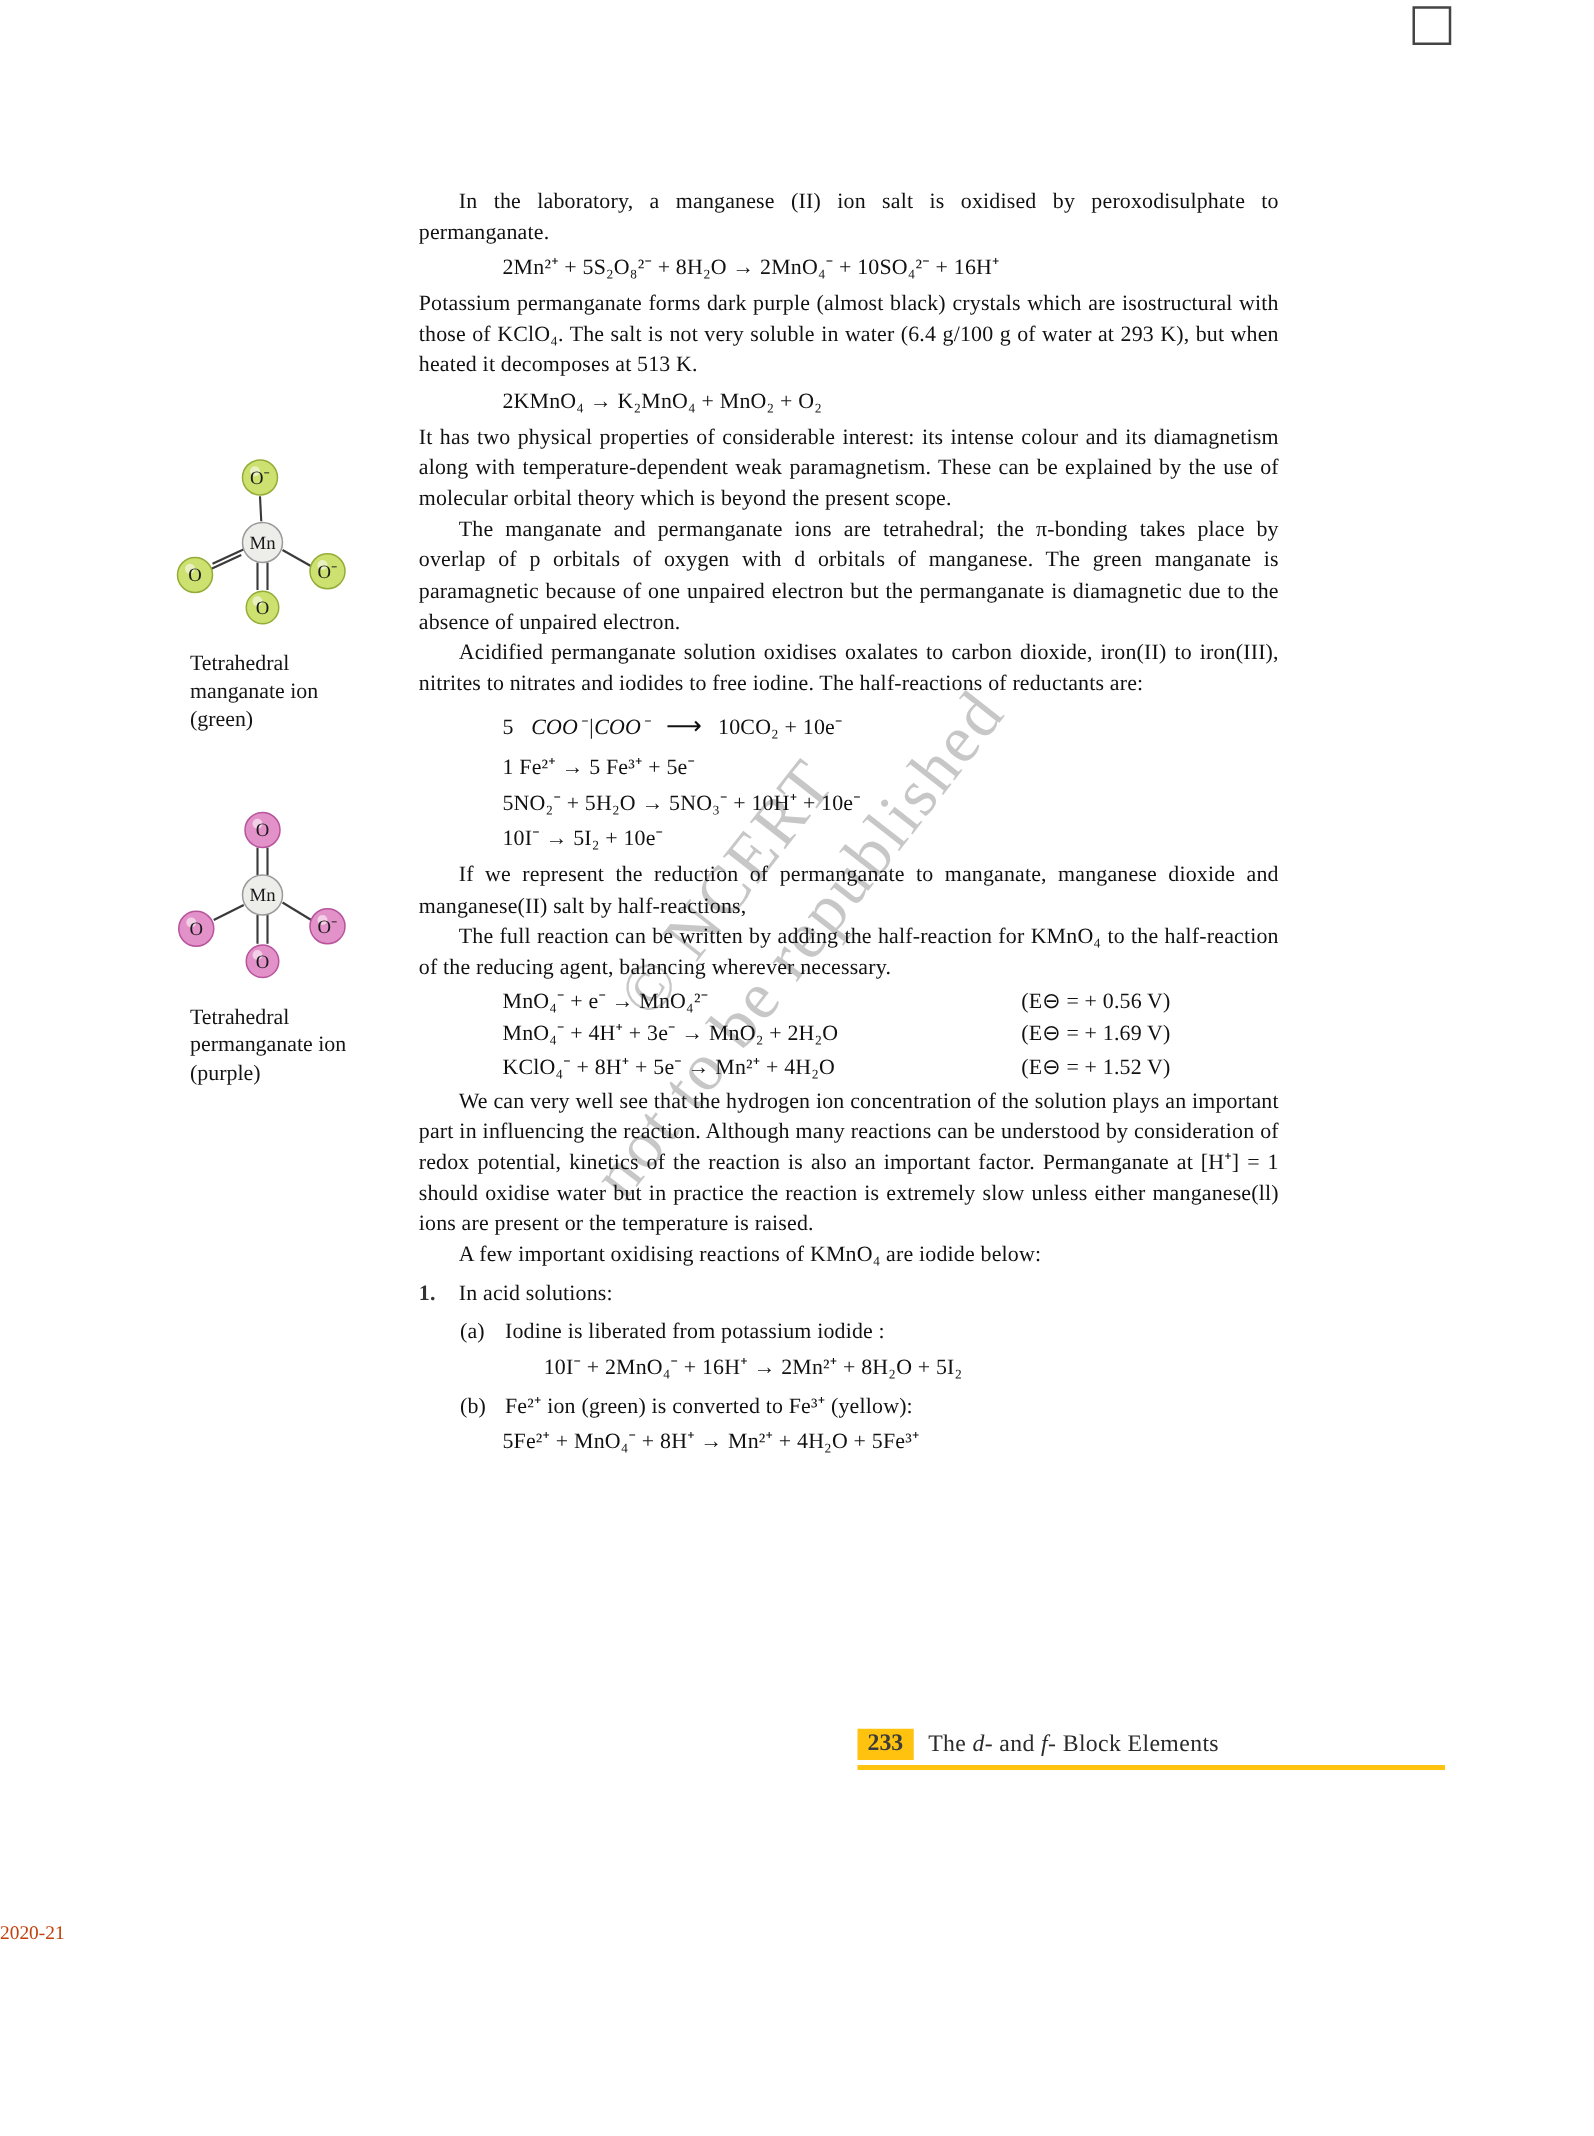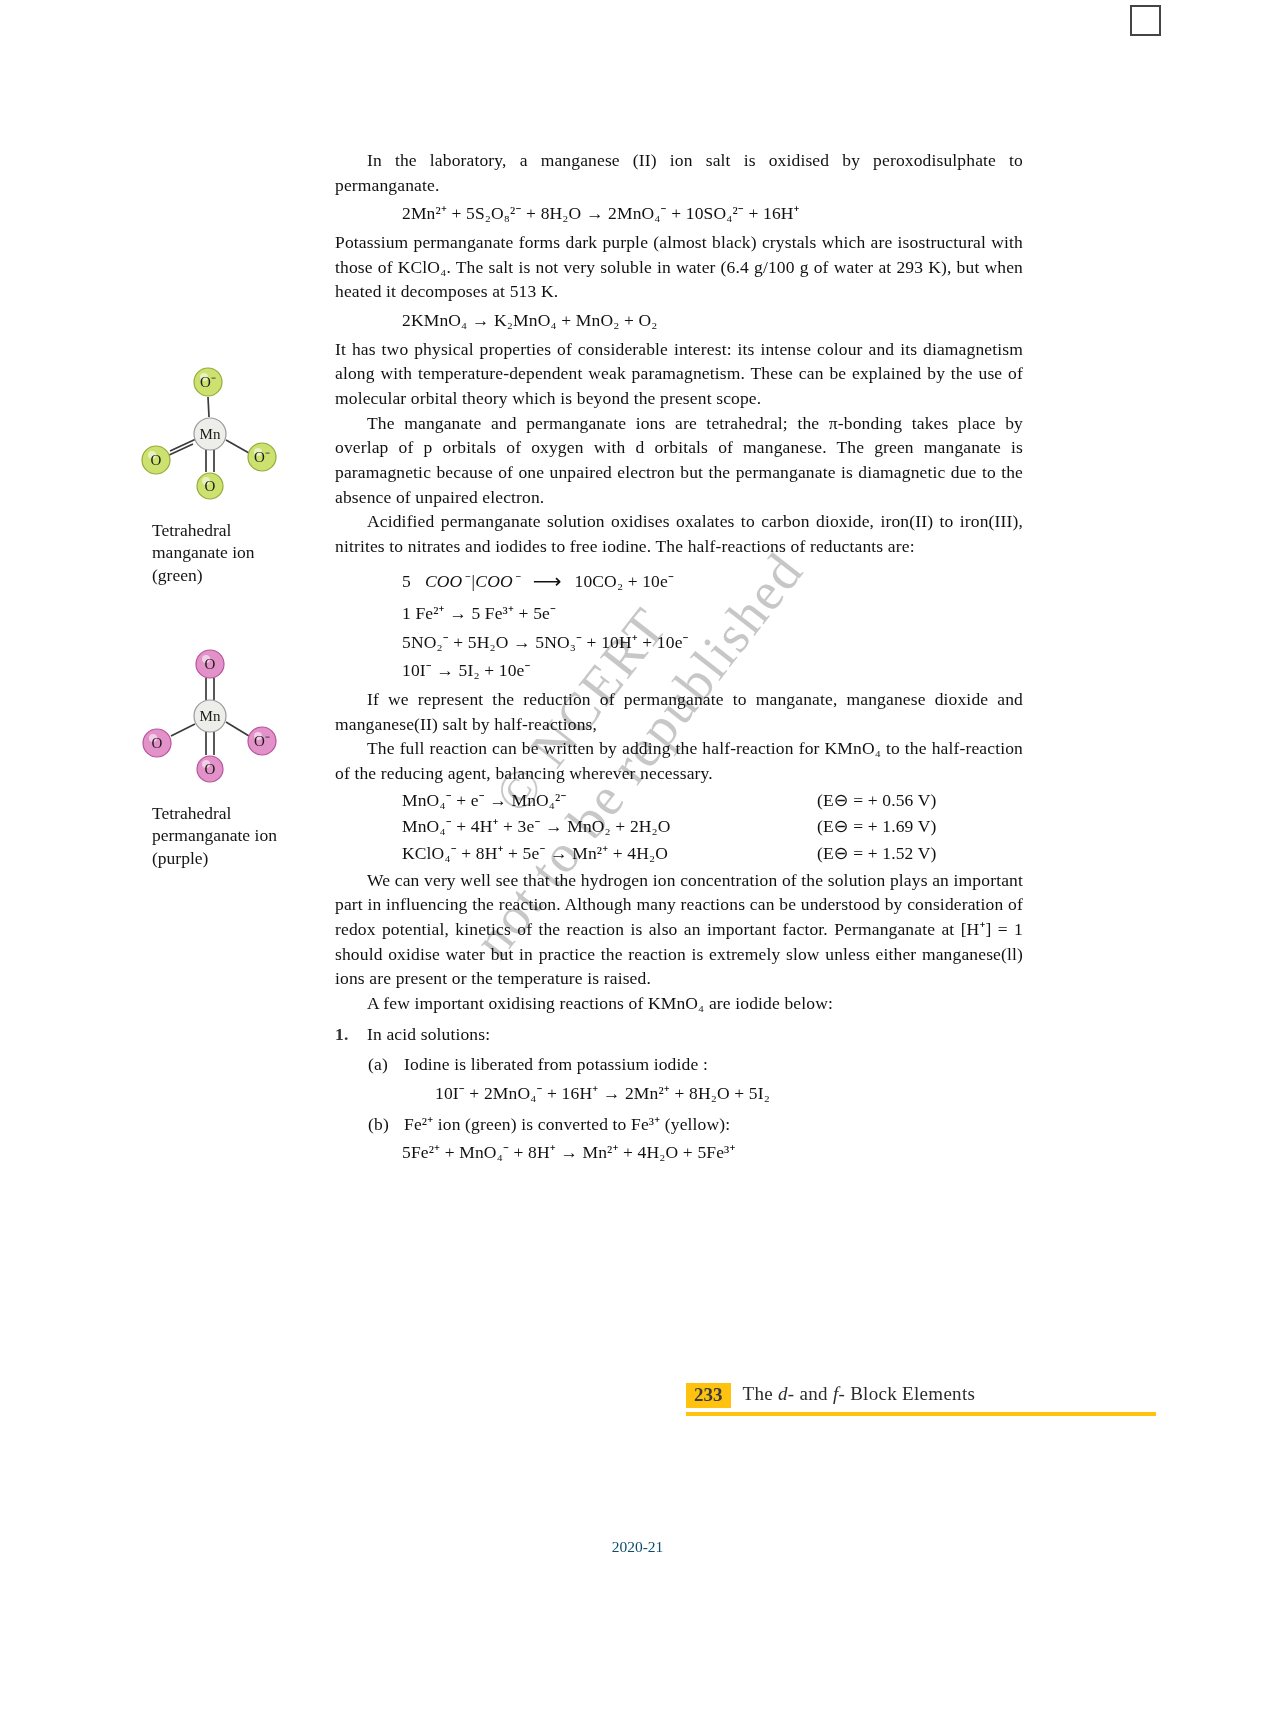--- a/index.html
+++ b/index.html
@@ -87,43 +87,43 @@
   }
   
   .footer {
     position: absolute;
     top: 1383px;
     left: 686px;
     width: 470px;
     font-size: 19px;
     color: #2b2b2b;
   }
-  .footer-text { display: flex; align-items: flex-start; }
+  .footer-text { display: flex; align-items: center; }
   .page-num {
     background: #ffc20e;
     font-weight: bold;
     color: #3c3c3c;
     padding: 1px 8px 2px 8px;
     margin-right: 12px;
   }
   .footer-title { letter-spacing: 0.3px; }
   .footer-title .it { font-style: italic; }
   .footer-rule {
     margin-top: 4px;
     height: 4px;
     background: #ffc20e;
     width: 470px;
   }
   .year {
     position: absolute;
     top: 1538px;
     left: 0; width: 1275px;
-    text-align: center;
+    text-align: left;
     font-size: 15.5px;
-    color: #0c4a6e;
+    color: #c2410c;
   }
 </style>
 </head>
 <body>
 
 <div class="page">
 
   <div class="corner-box"></div>
 
   <div class="figure-block molecule fig-green" style="left:130px; top:358px;">

